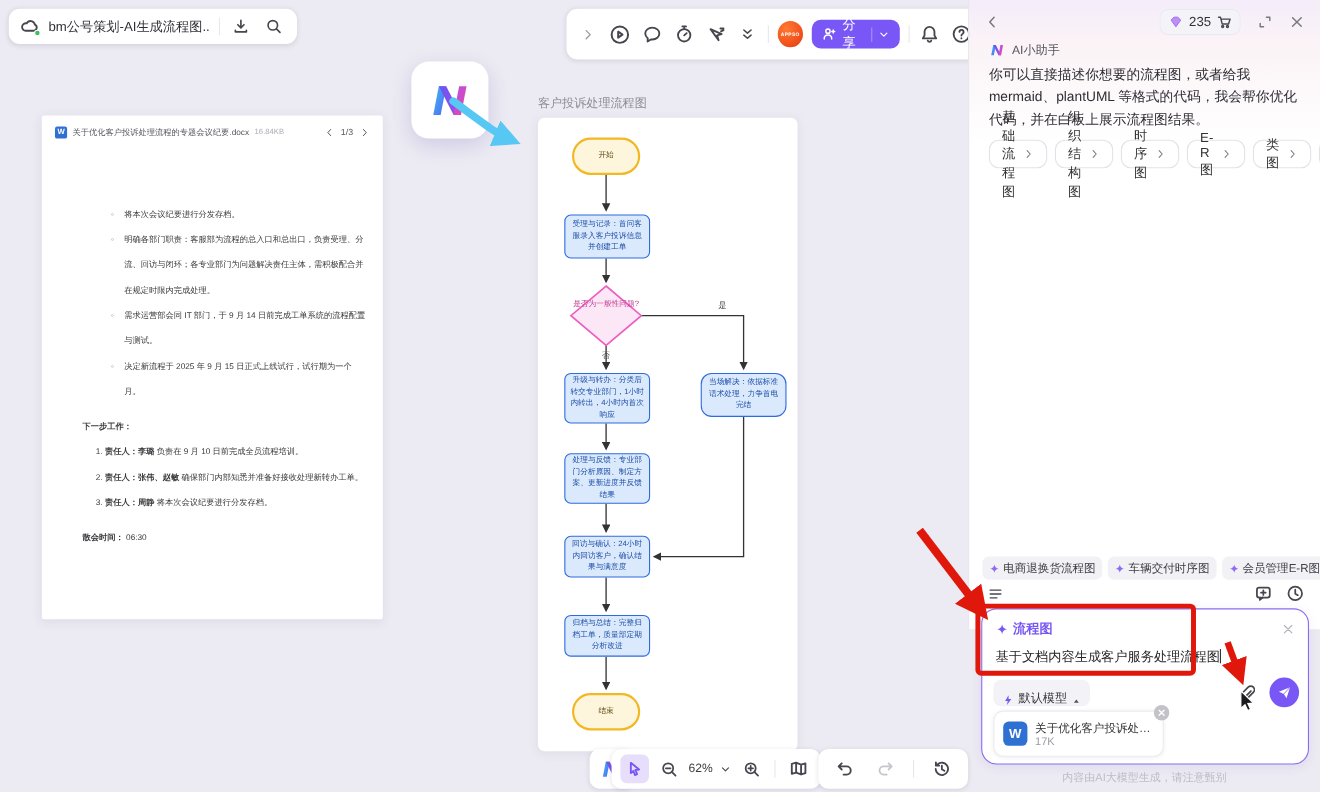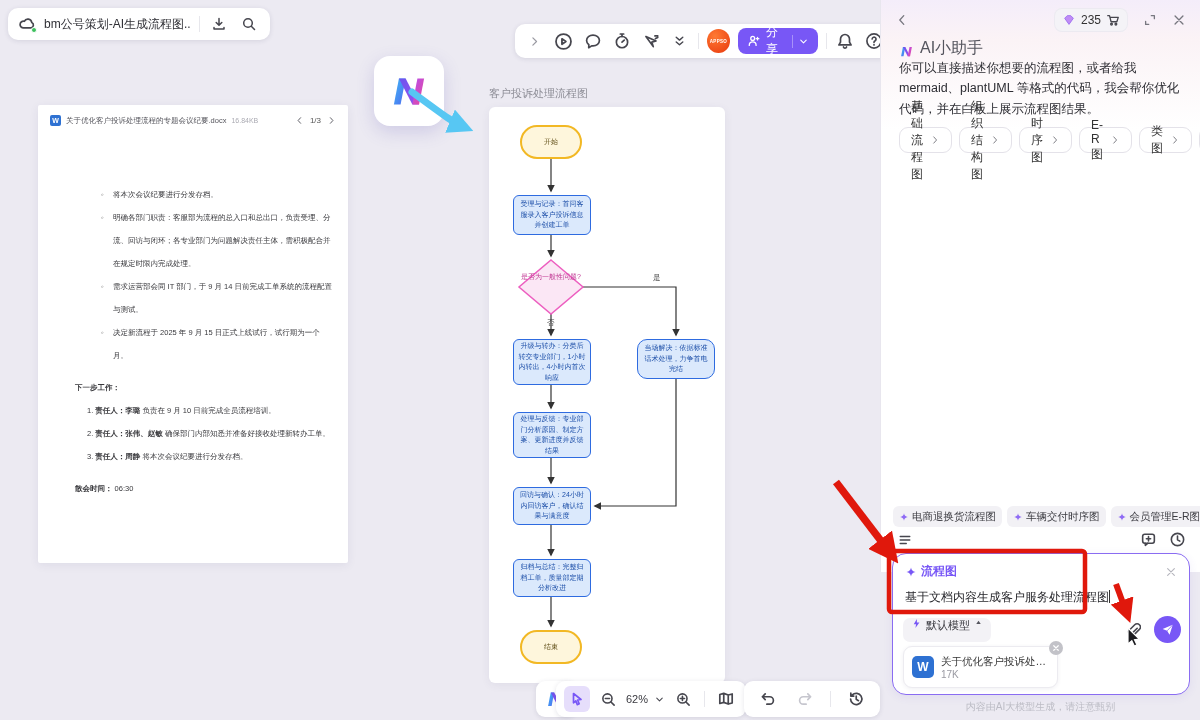--- a/index.html
+++ b/index.html
@@ -8,21 +8,21 @@
   svg.ic{stroke:#46464e;fill:none;stroke-width:1.5;stroke-linecap:round;stroke-linejoin:round;flex:none}
   .fpill{position:absolute;background:#fff;border-radius:10px;box-shadow:0 1px 5px rgba(40,40,80,.12);display:flex;align-items:center}
   .vsep{width:1px;height:16px;background:#E7E7EC;flex:none}
 
   
   #canvas{position:absolute;left:0;top:0;width:880px;height:720px;background:#ECEAF2}
 
   #doc-tab{left:8px;top:8px;height:32px;padding:0 10px;gap:8px}
   #doc-tab .title{font-size:12px;color:#2f2f35;white-space:nowrap}
 
-  #top-toolbar{left:515px;top:24px;height:34px;padding:0 9px;gap:8px}
+  #top-toolbar{left:515px;top:8px;height:46px;padding:0 9px;gap:8px}
   .tt-btn{width:22px;height:22px;display:flex;align-items:center;justify-content:center}
   #appso{width:24px;height:24px;border-radius:50%;background:radial-gradient(circle at 35% 30%,#FF7A33,#E8380D);color:#fff;
          font-size:4.5px;font-weight:bold;display:flex;align-items:center;justify-content:center;letter-spacing:.3px}
   #share-btn{height:26px;border-radius:8px;background:#7857F6;color:#fff;display:flex;align-items:center;gap:5px;padding:0 9px;font-size:12px}
   #share-btn .vsep{background:rgba(255,255,255,.35);height:13px}
 
   
   #doc-card{left:38px;top:105px;width:310px;height:458px;background:#fff;box-shadow:0 2px 10px rgba(50,50,100,.08);border-radius:2px}
   #doc-head{display:flex;align-items:center;gap:5px;padding:10px 12px 0 12px;font-size:7.5px;color:#55555c}
   #doc-head .fsize{color:#ABABB3;font-size:7px}
@@ -55,41 +55,41 @@
   .bt-ic{width:24px;height:24px;display:flex;align-items:center;justify-content:center}
   #tool-pointer{width:26px;height:26px;border-radius:6px;background:#E6DEFB;display:flex;align-items:center;justify-content:center}
   #zoom-val{font-size:11px;color:#3a3a40}
 
   
   #sidebar{position:absolute;left:880px;top:0;width:320px;height:572px;
            background:linear-gradient(180deg,#F4EDFA 0%,#FBF3F6 40px,#fff 130px);border-left:1px solid #E8E6EE}
   #sb-head{position:absolute;left:0;top:8px;width:100%;padding:0 14px;display:flex;align-items:center;gap:15px}
   #credit-pill{margin-left:auto;height:24px;background:#F4F3F7;border-radius:8px;display:flex;align-items:center;gap:5px;padding:0 8px;
                font-size:12px;color:#333;box-shadow:inset 0 0 0 1px #ECEAF1}
-  #assistant-row{position:absolute;left:18px;top:38px;display:flex;align-items:flex-end;gap:6px;font-size:16px;color:#55555e}
+  #assistant-row{position:absolute;left:18px;top:38px;display:flex;align-items:flex-end;gap:6px;font-size:11px;color:#55555e}
   #intro{position:absolute;left:18px;top:58px;width:286px;font-size:12.5px;line-height:1.62;color:#2d2d33}
   #diagram-btns{position:absolute;left:18px;top:127px;display:flex;flex-direction:row;align-items:flex-start;gap:7px}
   .dg-btn{height:26px;display:flex;align-items:center;gap:7px;padding:0 11px;background:#fff;border:1px solid #E4E2E9;
           border-radius:9px;font-size:12px;color:#333}
   .dg-btn svg{stroke:#77777f}
 
   #chips{position:absolute;left:12px;top:506px;display:flex;gap:5px}
   .chip{height:21px;display:flex;align-items:center;gap:3px;padding:0 6px;background:#F2F1F5;border-radius:6px;
         font-size:10.5px;color:#3c3c42;white-space:nowrap}
   #mini-row{position:absolute;left:16px;right:14px;top:531px;display:flex;align-items:center}
   #mini-row .right{margin-left:auto;display:flex;gap:12px}
 
   #composer{position:absolute;left:11px;top:553px;width:298px;height:142px;background:#fff;border:1.5px solid #8A6CF2;
             border-radius:14px;padding:9px 12px;box-shadow:0 2px 10px rgba(90,70,200,.08)}
   #tag-row{display:flex;align-items:center;gap:4px;font-size:12px;font-weight:bold;color:#7857F6}
   #tag-row .x{margin-left:auto}
   #composer-value{margin-top:9px;font-size:12px;color:#26262b}
   .caret{display:inline-block;width:1px;height:13px;background:#333;vertical-align:-2px}
   #model-row{position:absolute;left:10px;right:8px;top:62px;display:flex;align-items:center}
-  #model-btn{height:24px;display:flex;align-items:flex-start;gap:4px;background:#F3F2F6;border-radius:7px;padding:0 8px;
+  #model-btn{height:24px;display:flex;align-items:flex-end;gap:4px;background:#F3F2F6;border-radius:7px;padding:0 8px;
              font-size:11px;color:#36363c}
   #send-btn{width:27px;height:27px;border-radius:50%;background:#7857F6;display:flex;align-items:center;justify-content:center;margin-left:13px}
   #attach-card{position:absolute;left:10px;top:92px;width:155px;height:42px;background:#fff;border:1px solid #ECEBF0;border-radius:9px;
                box-shadow:0 1px 4px rgba(40,40,80,.07);display:flex;align-items:center;gap:7px;padding:0 8px}
   #attach-card .nm{font-size:10.5px;color:#333;white-space:nowrap;overflow:hidden;text-overflow:ellipsis;max-width:108px}
   #attach-card .sz{font-size:10px;color:#9a9aa2}
   #attach-close{position:absolute;right:-6px;top:-6px;width:14px;height:14px;border-radius:50%;background:#C2C2C8;color:#fff;
                 display:flex;align-items:center;justify-content:center}
   #disclaimer{position:absolute;left:0;right:0;top:700px;text-align:center;font-size:10px;color:#BCBCC5}
 

